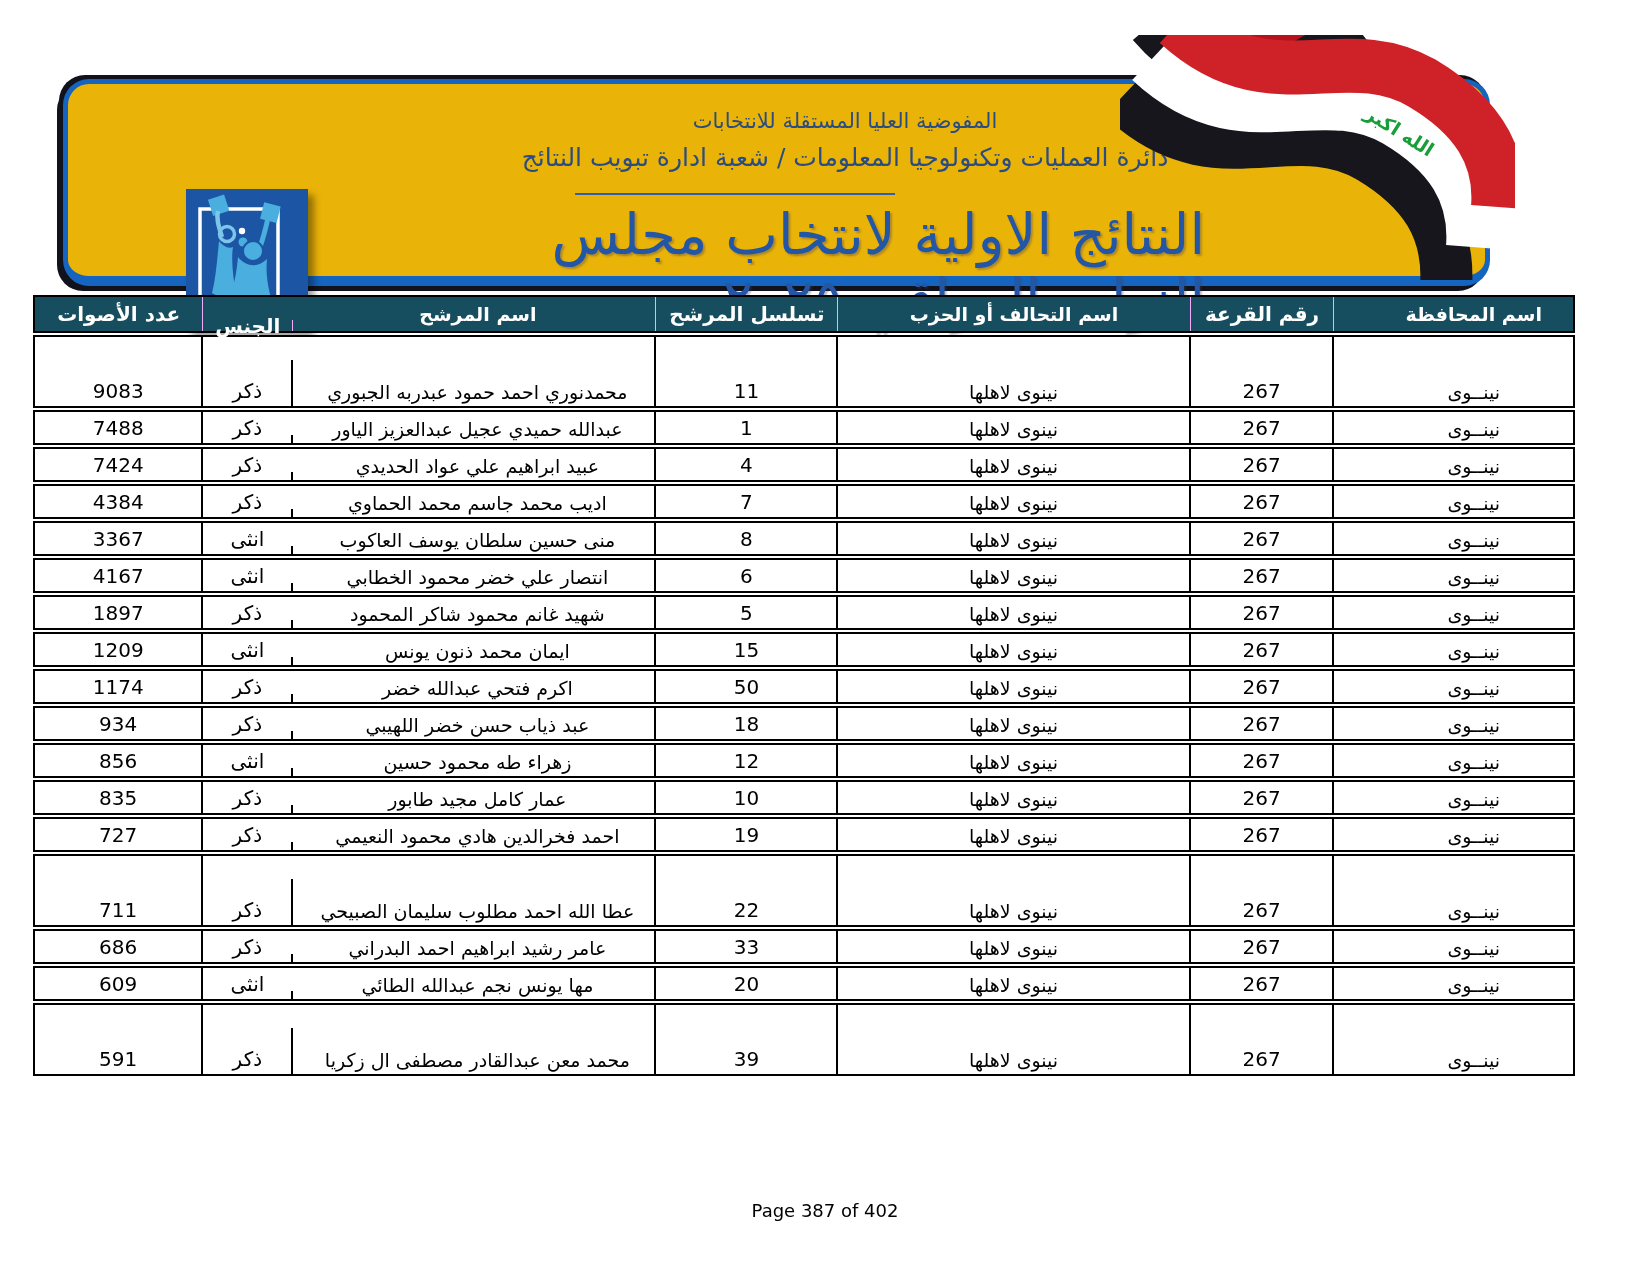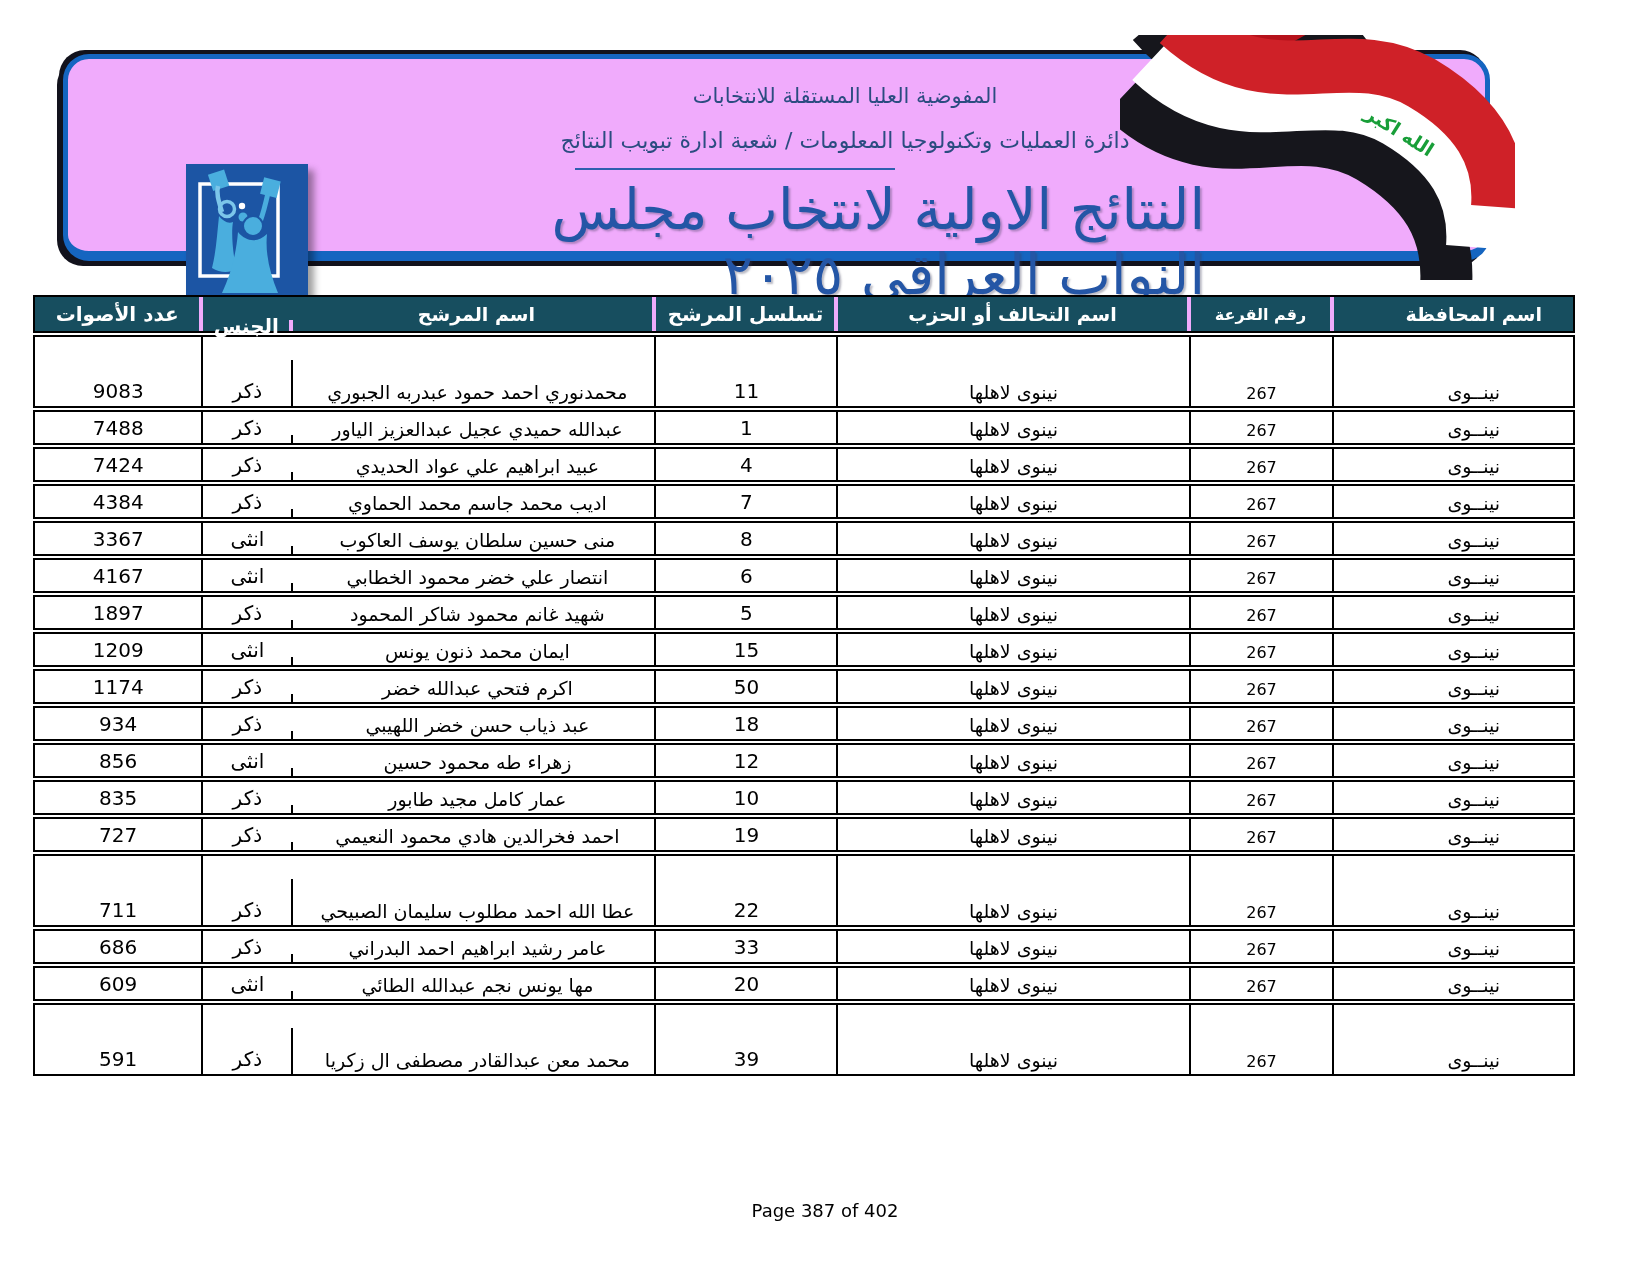--- a/index.html
+++ b/index.html
@@ -5,31 +5,31 @@
   html,body{margin:0;padding:0;}
   body{
     width:1650px;height:1275px;background:#ffffff;
     font-family:"DejaVu Sans", sans-serif;
     position:relative;overflow:hidden;
   }
   .page{position:absolute;inset:0;}
 
   
   .banner{
-    position:absolute;left:63px;top:54px;width:1427px;height:207px;
-    background:#f0abfc;border:5px solid #1565c0;border-bottom-width:10px;
+    position:absolute;left:63px;top:79px;width:1427px;height:207px;
+    background:#eab308;border:5px solid #1565c0;border-bottom-width:10px;
     border-radius:26px;box-sizing:border-box;
     box-shadow:-6px 5px 0 #12121c, -4px -4px 0 #12121c;
   }
   .banner-text{
     position:absolute;left:480px;top:88px;width:720px;
     text-align:center;color:#2b4c80;direction:rtl;
   }
   .org-line1{font-size:21px;letter-spacing:0px;}
-  .org-line2{font-size:22px;margin-top:20px;}
+  .org-line2{font-size:25px;margin-top:10px;}
   .title-rule{
     position:absolute;left:570px;top:172px;width:320px;height:2px;
     background:#2f5fae;
   }
   .main-title{
     position:absolute;left:480px;top:186px;width:720px;text-align:right;
     font-size:56px;font-weight:normal;color:#2456a6;direction:rtl;
     text-shadow:2px 2px 2px rgba(60,60,90,.35);
   }
   .logo{
@@ -45,33 +45,33 @@
   }
   .thead{
     display:flex;background:#174e5f;border:2px solid #000;
     box-sizing:border-box;height:38px;
   }
   .th{
     display:flex;align-items:center;justify-content:center;
     color:#ffffff;font-weight:bold;font-size:20px;box-sizing:border-box;
     flex:0 1 auto;
   }
-  .th:not(:first-child){border-right:4px solid #f0abfc;}
+  .th:not(:first-child){border-right:1px solid #f0abfc;}
   .trow{
     display:flex;border:2px solid #000;box-sizing:border-box;
     height:35px;margin-top:2px;background:#fff;
   }
   .trow.tall{height:73px;}
   .cell{
     display:flex;align-items:flex-end;justify-content:center;
     padding-bottom:3px;box-sizing:border-box;color:#000;flex:0 1 auto;
   }
   .cell:not(:first-child){border-right:2px solid #000;}
   .c-governorate{width:243px;font-size:19px;padding-left:40px;}
-  .c-lottery{width:147px;font-size:16px;}
+  .c-lottery{width:147px;font-size:20px;}
   .c-coalition{width:360px;font-size:19px;}
   .c-serial{width:186px;font-size:20px;}
   .c-name{width:364px;font-size:19px;margin-left:7px;}
   .c-gender{width:92px;font-size:20px;margin-top:23px;}
   .c-votes{width:172px;font-size:20px;}
 
   
   .page-footer{
     position:absolute;left:0;top:1200px;width:1650px;text-align:center;
     font-size:18px;color:#000;direction:ltr;

